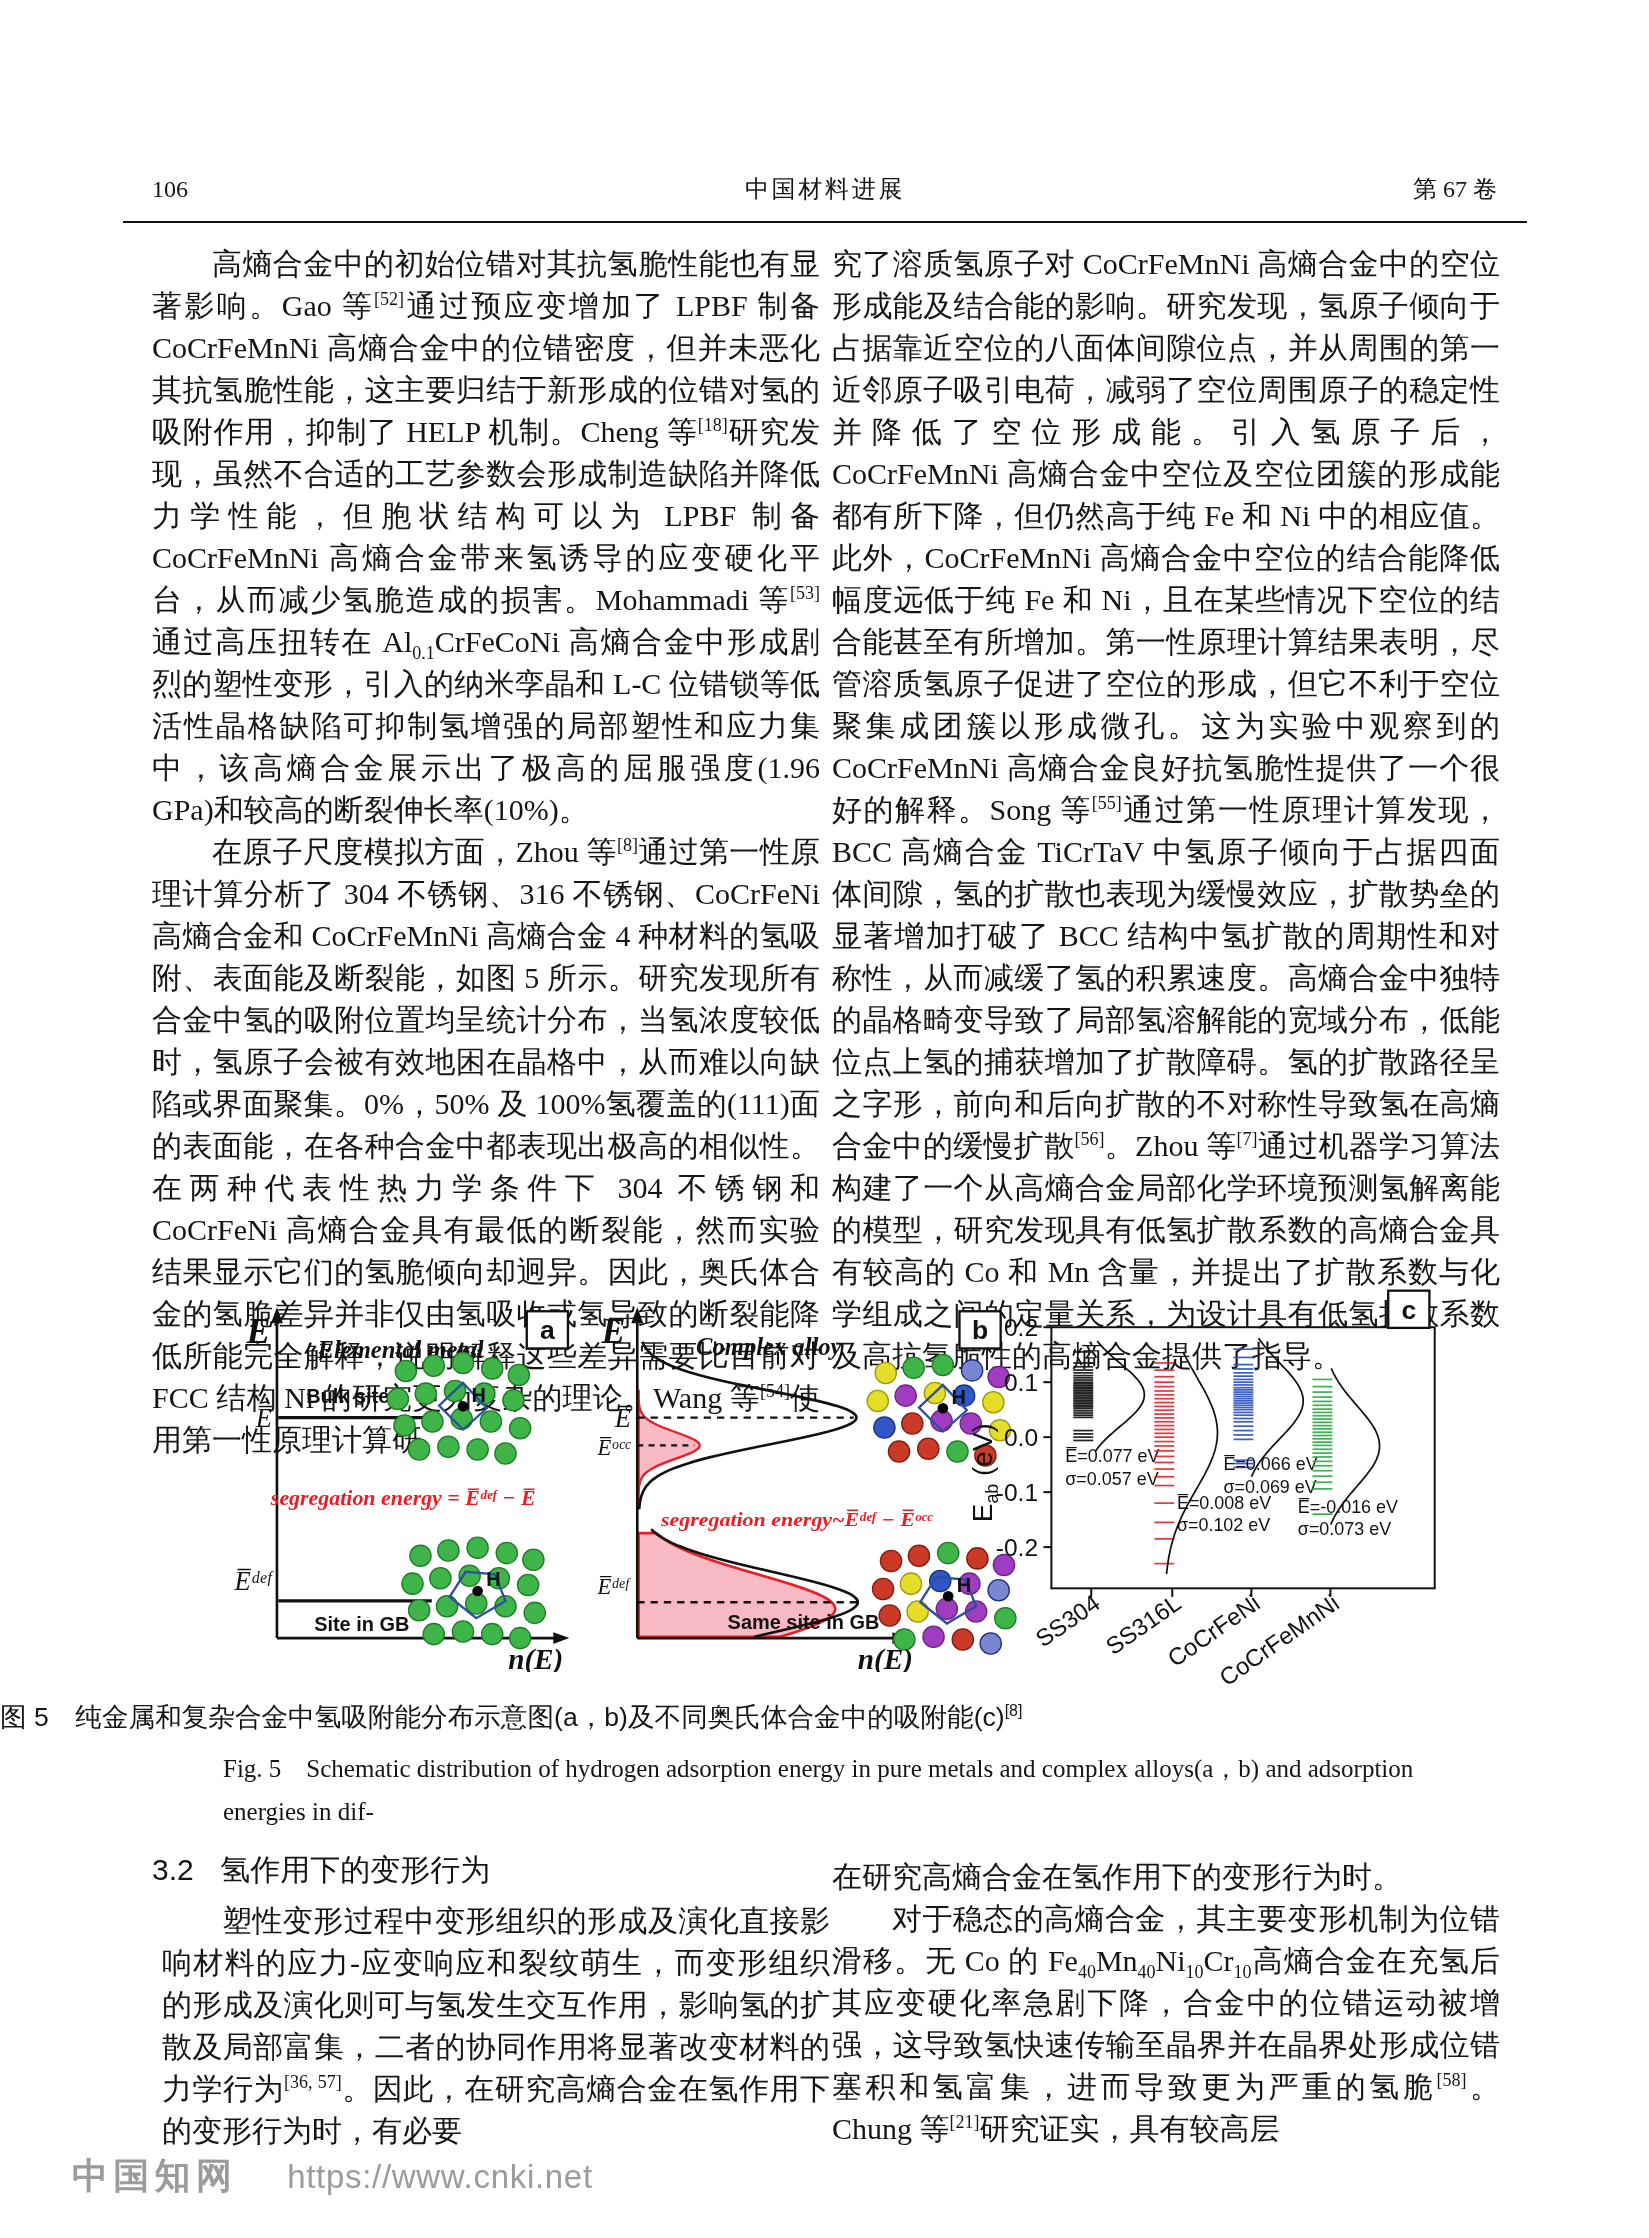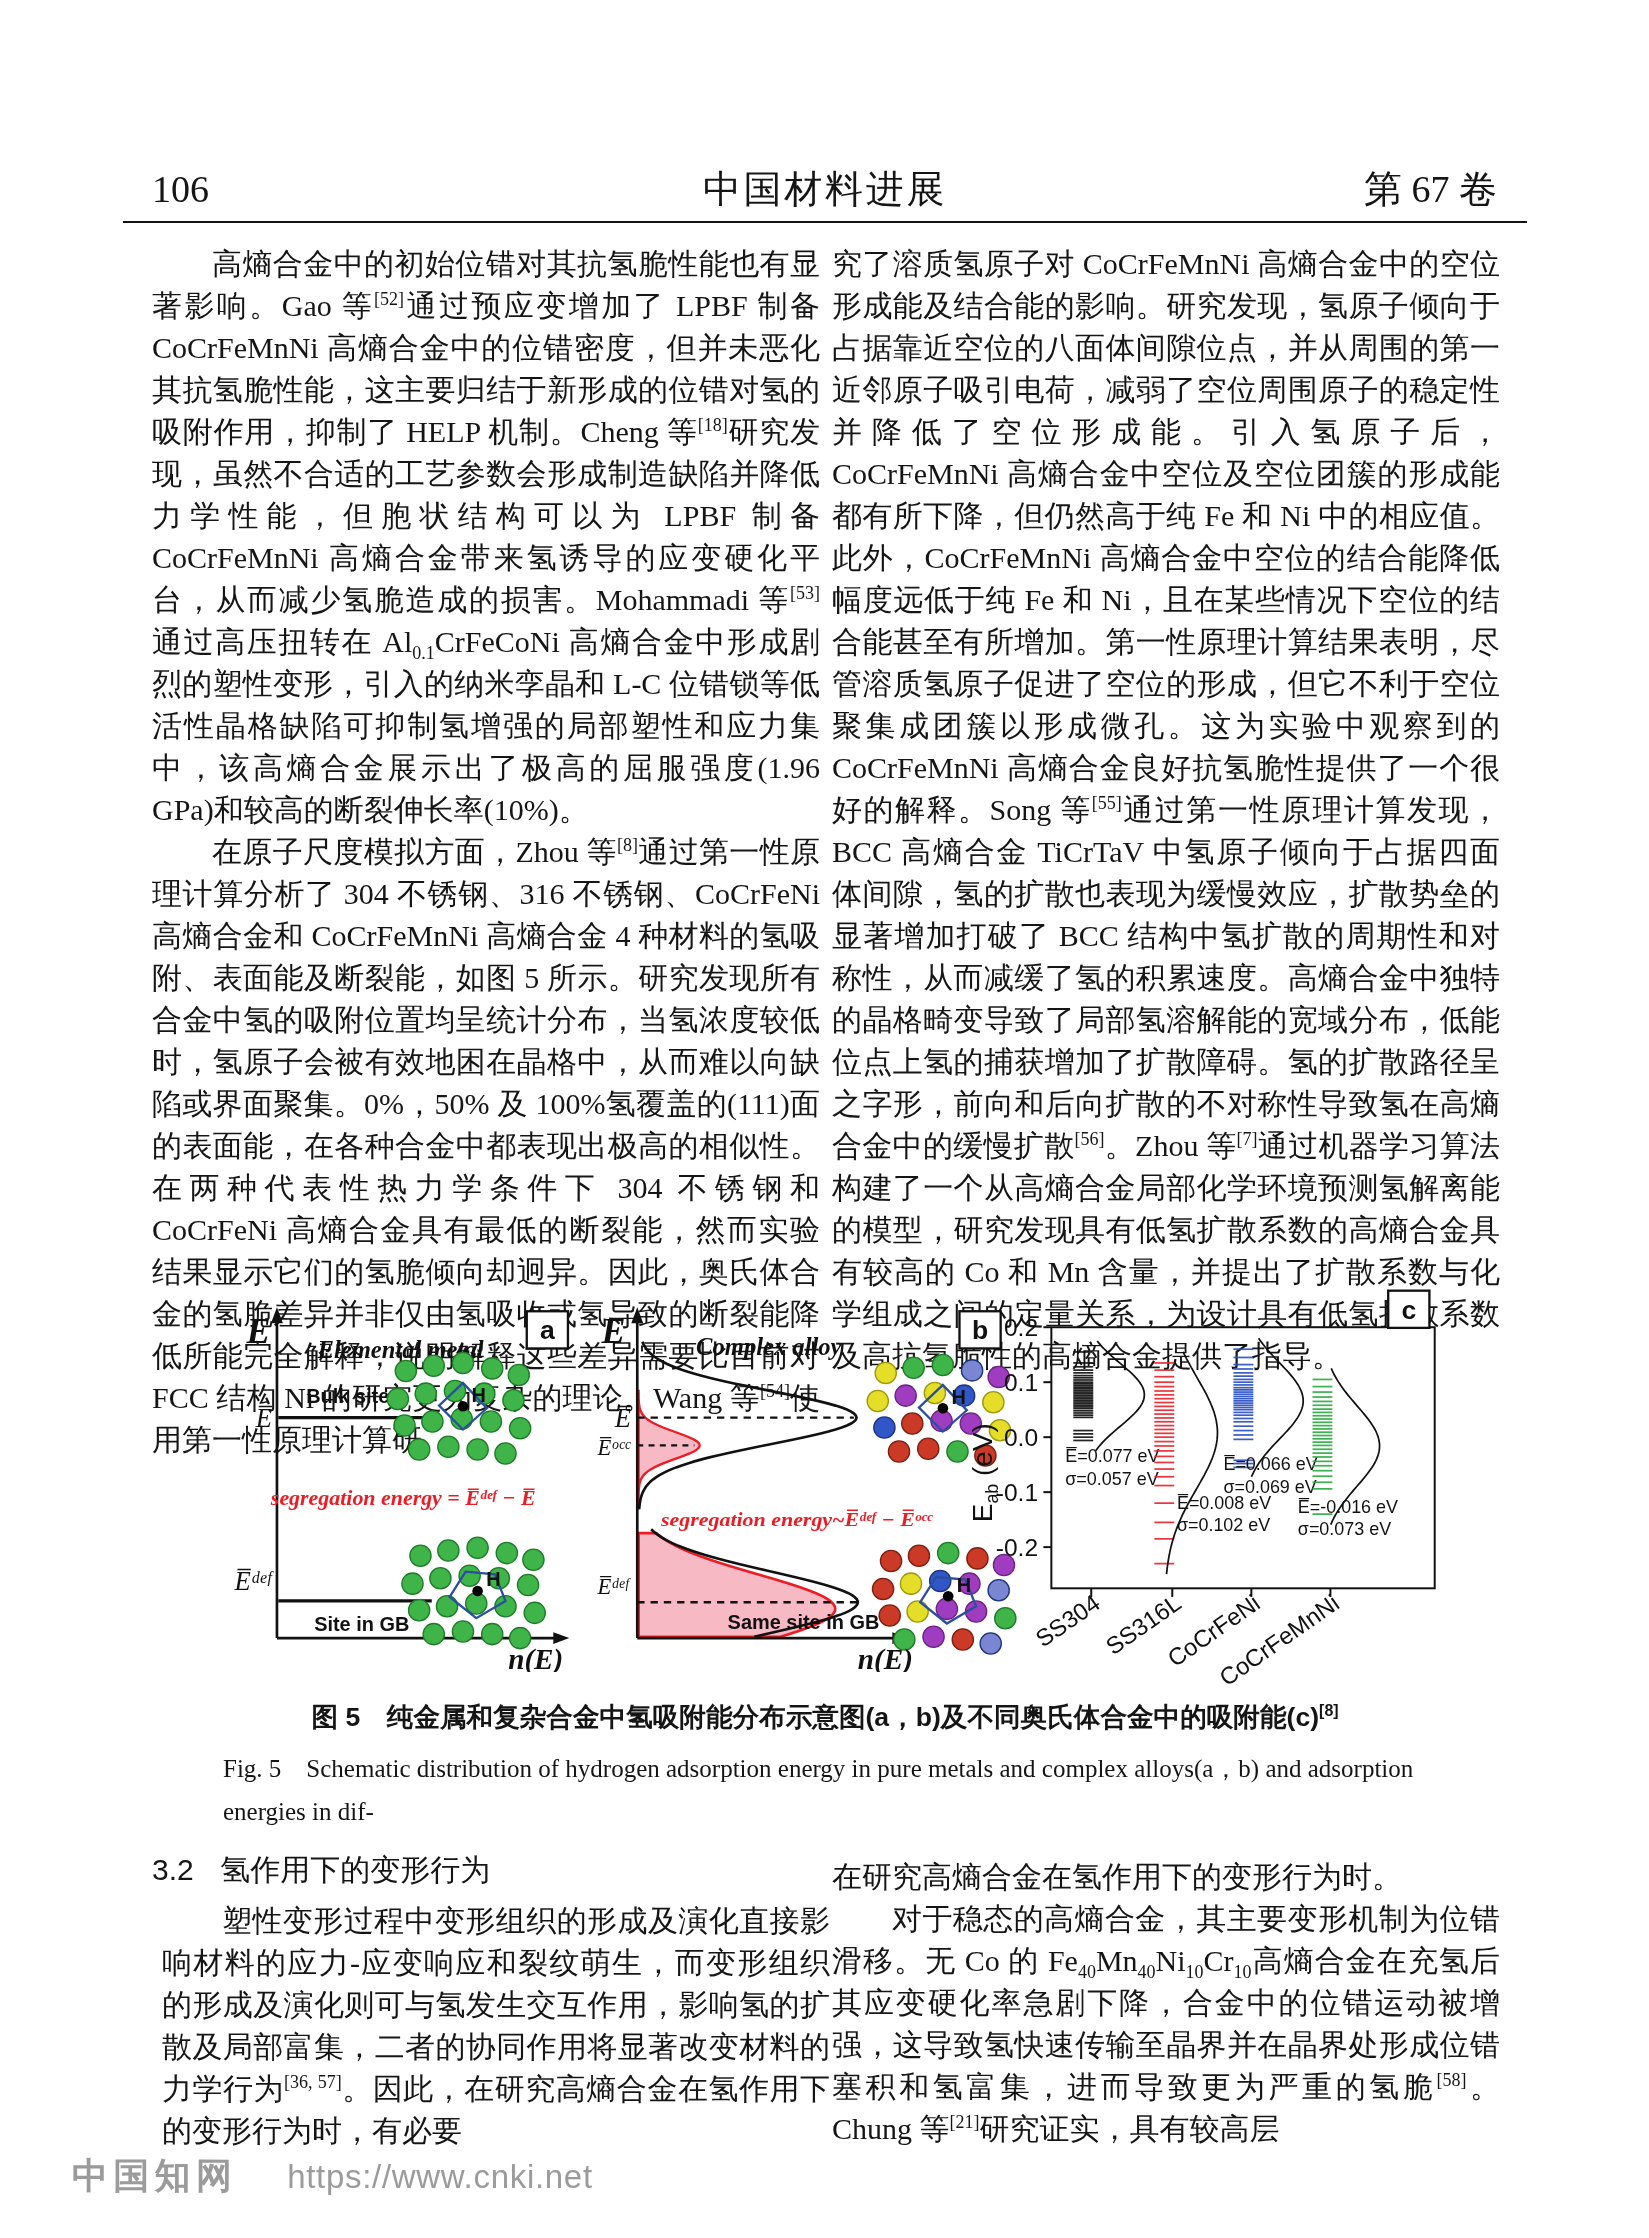--- a/index.html
+++ b/index.html
@@ -1,19 +1,19 @@
 <!DOCTYPE html>
 <html lang="zh" style="--red: #ed1c24; --pink: #f7b9c4; --green: #3fb449; --green_dk: #1e7c28; --yellow: #e4de29; --yellow_dk: #9d980f; --blue: #3156c8; --blue_dk: #1c337e; --blue2: #7b86d2; --purple: #a03cc0; --purple_dk: #6b2384; --red_atom: #cb3927; --red_atom_dk: #7e1f12; --frame: #2b4ea0;font-size:10.6px"><head>
 <meta charset="utf-8">
 <style>
   html,body{margin:0;padding:0;background:#ffffff;}
   #page{position:relative;width:1650px;height:2239px;background:#ffffff;overflow:hidden;
         font-family:"Liberation Serif","DejaVu Serif",serif;color:#151515;}
   
-  .hdr-txt{position:absolute;top:172px;font-size:38px;line-height:35px;font-family:Liberation Serif, serif;}
+  .hdr-txt{position:absolute;top:172px;font-size:24px;line-height:35px;font-family:Liberation Serif, serif;}
   #page-num{left:152px;}
   #journal-title{left:0;width:100%;text-align:center;letter-spacing:2.7px;}
   #volume-no{right:153px;}
   #header-rule{position:absolute;left:123px;top:221px;width:1404px;height:2px;background:#111;}
   
   .col{position:absolute;width:668px;font-size:30px;line-height:42px;text-align:justify;}
   .col p{margin:0;}
   .col p.indent{text-indent:2em;}
   sup{font-size:60%;vertical-align:super;line-height:0;}
   sub{font-size:60%;vertical-align:sub;line-height:0;}
@@ -24,22 +24,22 @@
   
   #sec-heading{position:absolute;left:152px;top:1850px;font-family:"Liberation Sans","DejaVu Sans",sans-serif;
                font-weight:normal;font-size:30px;}
   #sec-heading .gap{display:inline-block;width:26.6px;}
   
   #figure5{position:absolute;left:226px;top:1290px;width:1227px;height:386px;}
   #svg-a{position:absolute;left:3.3px;top:0;}
   #svg-b{position:absolute;left:371px;top:0;}
   #svg-c{position:absolute;left:737px;top:-16.6px;}
   
-  #caption-zh{position:absolute;left:0;top:1699px;width:100%;text-align:center;
-              font-family:"Liberation Sans","DejaVu Sans",sans-serif;font-weight:700;font-size:26.6px;}
+  #caption-zh{position:absolute;left:0;top:1699px;width:100%;
+              font-family:"Liberation Sans","DejaVu Sans",sans-serif;font-weight:400;font-size:26.6px;}
   #caption-en{position:absolute;left:223px;top:1747px;width:1217px;font-size:25px;line-height:43px;}
   #caption-en .l2{padding-left:59px;}
   
   #footer{position:absolute;left:72px;top:2152px;color:#9b9b9b;
           font-family:"Liberation Sans","DejaVu Sans",sans-serif;text-align:center;}
   #footer .brand{font-size:36px;font-weight:bold;letter-spacing:5.3px;}
   #footer .url{font-size:33px;margin-left:47px;letter-spacing:0.7px;}
   
   text{fill:#111;}
   .ax-E{font:italic bold 54px "Liberation Serif",serif;}

